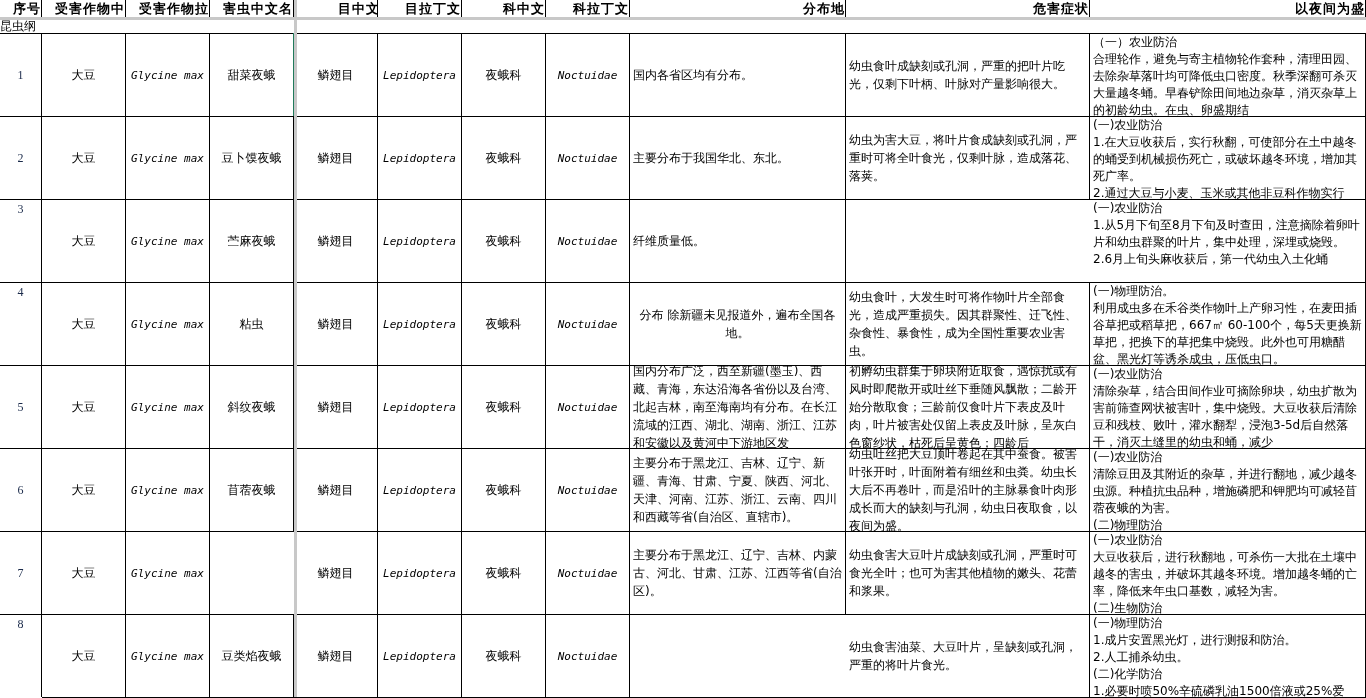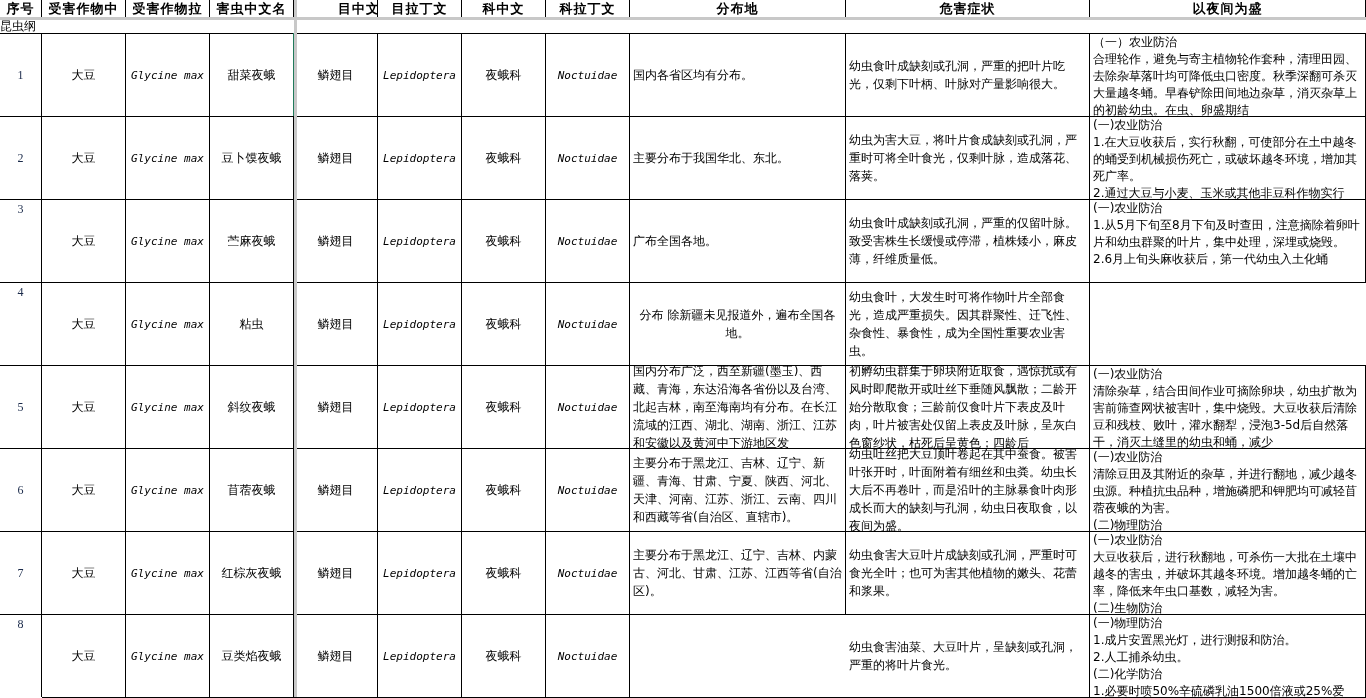--- a/index.html
+++ b/index.html
@@ -1,21 +1,21 @@
 <!DOCTYPE html>
 <html><head>
 <meta charset="utf-8">
 <style>
   html, body { margin:0; padding:0; background:#ffffff; }
   body { width:1366px; height:698px; overflow:hidden; position:relative;
          font-family:"DejaVu Sans","Liberation Sans",sans-serif; color:#000; }
   .sheet { position:absolute; left:0; top:0; width:1366px; height:698px; }
   .hdr { position:absolute; top:0; left:0; height:17px; width:1366px; background:#fff;
          border-bottom:3px solid #c8c8c8; box-sizing:content-box; }
-  .hcell { position:absolute; top:0; height:17px; line-height:17px; text-align:center;
+  .hcell { position:absolute; top:0; height:17px; line-height:17px; text-align:right;
            font-weight:bold; font-size:13px; border-right:1px solid #000; box-sizing:border-box;
            white-space:nowrap; overflow:hidden; letter-spacing:1px; }
   .group { position:absolute; top:20px; left:0; height:13px; width:1366px; }
   .group-label { position:absolute; left:0; top:-2px; font-size:12px; line-height:16px; }
   .row { position:absolute; left:0; width:1366px; height:83px; border-top:1px solid #000; box-sizing:border-box; }
   .cell { position:absolute; top:0; height:82px; border-right:1px solid #000; box-sizing:border-box;
           font-size:12px; overflow:hidden; }
   .center { display:flex; align-items:center; justify-content:center; text-align:center; }
   .leftmid { display:flex; align-items:center; padding:0 3px; line-height:18px; }
   .lefttop { padding:0 3px; line-height:17px; }
@@ -135,24 +135,21 @@
         <div class="cell center latin" style="left: 378px; width: 84px;">
           <span>Lepidoptera</span>
         </div>
         <div class="cell center" style="left: 462px; width: 84px;">
           <span>夜蛾科</span>
         </div>
         <div class="cell center latin" style="left: 546px; width: 84px;">
           <span>Noctuidae</span>
         </div>
         <div class="cell leftmid" style="left: 630px; width: 216px;">
-          <span>广布全国各地。</span>
-        </div>
-        <div class="cell leftmid" style="left: 846px; width: 244px;">
-          <span>幼虫食叶成缺刻或孔洞，严重的仅留叶脉。致受害株生长缓慢或停滞，植株矮小，麻皮薄，纤维质量低。</span>
+          <span>纤维质量低。</span>
         </div>
         <div class="cell lefttop" style="left: 1090px; width: 276px;"><span style="white-space: pre-wrap;">(一)农业防治
 1.从5月下旬至8月下旬及时查田，注意摘除着卵叶片和幼虫群聚的叶片，集中处理，深埋或烧毁。
 2.6月上旬头麻收获后，第一代幼虫入土化蛹</span></div>
       </div>
       <div class="row" style="top: 282px;">
         <div class="cell center num top" style="left: 0px; width: 42px; border-right: 1px solid rgb(0, 0, 0);">
           <span>4</span>
         </div>
         <div class="cell center" style="left: 42px; width: 84px;">
@@ -175,20 +172,22 @@
         </div>
         <div class="cell center latin" style="left: 546px; width: 84px;">
           <span>Noctuidae</span>
         </div>
         <div class="cell leftmid" style="left: 630px; width: 216px; text-align: center;">
           <span>分布 除新疆未见报道外，遍布全国各地。</span>
         </div>
         <div class="cell leftmid" style="left: 846px; width: 244px;">
           <span>幼虫食叶，大发生时可将作物叶片全部食光，造成严重损失。因其群聚性、迁飞性、杂食性、暴食性，成为全国性重要农业害虫。</span>
         </div>
+        <div class="cell lefttop" style="left: 1090px; width: 276px;"><span style="white-space: pre-wrap;">(一)物理防治。
+利用成虫多在禾谷类作物叶上产卵习性，在麦田插谷草把或稻草把，667㎡ 60-100个，每5天更换新草把，把换下的草把集中烧毁。此外也可用糖醋盆、黑光灯等诱杀成虫，压低虫口。</span></div>
       </div>
       <div class="row" style="top: 365px;">
         <div class="cell center num" style="left: 0px; width: 42px; border-right: 1px solid rgb(0, 0, 0);">
           <span>5</span>
         </div>
         <div class="cell center" style="left: 42px; width: 84px;">
           <span>大豆</span>
         </div>
         <div class="cell center latin" style="left: 126px; width: 84px;">
           <span>Glycine max</span>
@@ -254,23 +253,20 @@
       </div>
       <div class="row" style="top: 531px;">
         <div class="cell center num" style="left: 0px; width: 42px; border-right: 1px solid rgb(0, 0, 0);">
           <span>7</span>
         </div>
         <div class="cell center" style="left: 42px; width: 84px;">
           <span>大豆</span>
         </div>
         <div class="cell center latin" style="left: 126px; width: 84px;">
           <span>Glycine max</span>
-        </div>
-        <div class="cell center" style="left: 210px; width: 84px;">
-          <span>红棕灰夜蛾</span>
         </div>
         <div class="cell center" style="left: 294px; width: 84px;">
           <span>鳞翅目</span>
         </div>
         <div class="cell center latin" style="left: 378px; width: 84px;">
           <span>Lepidoptera</span>
         </div>
         <div class="cell center" style="left: 462px; width: 84px;">
           <span>夜蛾科</span>
         </div>

